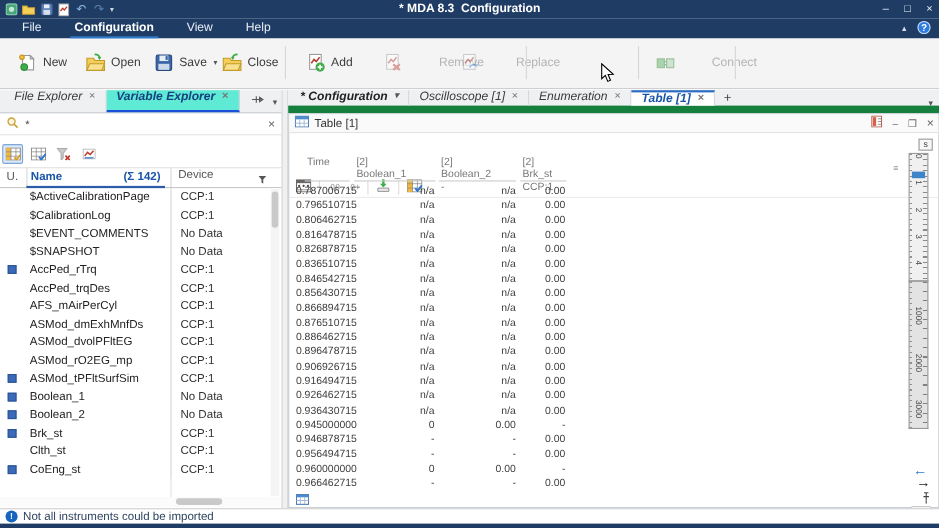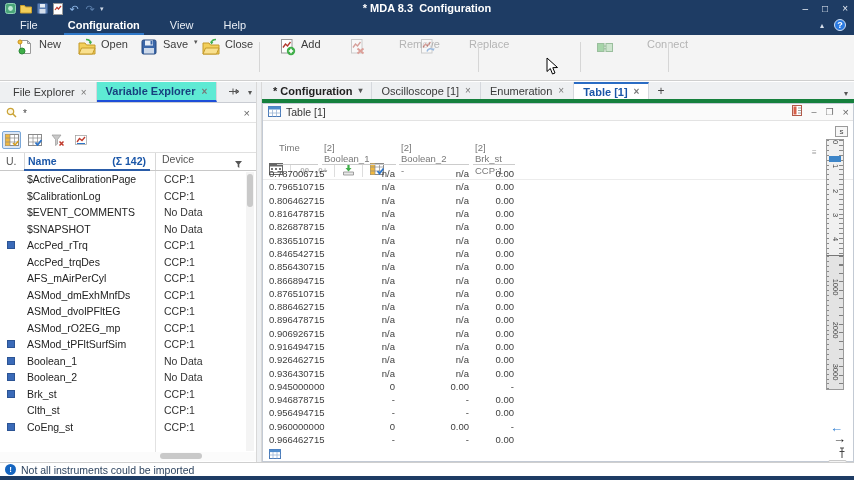--- a/index.html
+++ b/index.html
@@ -24,21 +24,21 @@
   .menu-item{position:relative;padding:2px 2px 4px 2px;}
   .menu-item.active{font-weight:bold;color:#fff;}
   .menu-item.active::after{content:'';position:absolute;left:-2px;right:-2px;bottom:-1px;height:3px;background:#2f78c8;}
   .menubar-right{position:absolute;right:8px;top:19px;display:flex;align-items:center;gap:10px;}
   .collapse-caret{color:#d7dfeb;font-size:8px;}
   .help-badge{width:12px;height:12px;border-radius:50%;background:#2a7ae2;border:1px solid #cfe0f5;
               color:#fff;font-size:9px;font-weight:bold;display:flex;align-items:center;justify-content:center;}
 
   
   .ribbon{left:0;top:35px;width:854px;height:46px;background:#f4f4f4;border-bottom:1px solid #cfcfcf;}
-  .rbtn{position:absolute;top:3px;height:38px;display:flex;align-items:flex-start;gap:5px;padding:0 6px;color:#3c3c3c;}
+  .rbtn{position:absolute;top:3px;height:38px;display:flex;align-items:center;gap:5px;padding:0 6px;color:#3c3c3c;}
   .rbtn .lbl{font-size:11px;}
   .rbtn.disabled .lbl{color:#b4b4b4;margin-left:28px;}
   .rbtn.disabled svg{opacity:.45;}
   .rsep{position:absolute;top:7px;width:1px;height:30px;background:#d6d6d6;}
   .save-caret{font-size:7px;color:#555;margin-left:1px;}
   .import-box{position:absolute;left:483px;top:2px;width:88px;height:41px;border:2px solid #e23b36;border-radius:7px;
               display:flex;align-items:center;justify-content:center;}
   .import-inner{display:flex;align-items:center;gap:5px;padding:6px 6px;background:#f1f1f1;
                 border:1px solid #c9c9c9;border-radius:3px;}
   .cursor{left:546px;top:57px;z-index:50;}
@@ -46,21 +46,21 @@
   
   .workspace{left:0;top:82px;width:854px;height:380px;background:#eef0f2;}
   .left-panel{position:absolute;left:0;top:0;width:256px;height:380px;background:#fff;}
   .panel-divider{position:absolute;left:256px;top:0;width:6px;height:380px;background:#eef0f2;
                  border-left:1px solid #d8d8d8;border-right:1px solid #d8d8d8;}
   .right-panel{position:absolute;left:262px;top:0;width:592px;height:380px;background:#eef0f2;}
 
   
   .lp-tabs{position:absolute;left:0;top:0;width:256px;height:21px;background:#eef0f2;border-bottom:1px solid #c9ccd2;
            display:flex;align-items:stretch;padding-left:4px;}
-  .tab{display:flex;align-items:center;gap:6px;padding:0 9px;font-size:11px;color:#3a3a3a;border-right:1px solid #d5d8dd;}
+  .tab{display:flex;gap:6px;padding:0 9px;font-size:11px;color:#3a3a3a;border-right:1px solid #d5d8dd;font-style:italic;}
   .tab .tab-x{color:#777;font-size:10px;}
   .lp-tabs .tab.active{background:#5eead4;color:#17407e;font-weight:bold;border-bottom:2px solid #1d4ed8;}
   .lp-tools{position:absolute;right:4px;top:4px;display:flex;gap:8px;align-items:center;}
   .caret-glyph{color:#555;font-size:8px;}
 
   
   .lp-search{position:absolute;left:0;top:22px;width:256px;height:19px;background:#fff;border-bottom:1px solid #e4e4e4;
              display:flex;align-items:center;padding:0 6px;gap:6px;}
   .lp-search .val{color:#444;font-size:10px;flex:1;}
   .lp-search .clear{color:#666;font-size:11px;}
@@ -88,21 +88,21 @@
   .vu.marked::before{content:'';width:6px;height:6px;background:#3a6ab8;border:1px solid #2c5494;}
   .vname{width:133px;color:#222;padding-left:5px;white-space:nowrap;overflow:hidden;}
   .vdev{padding-left:8px;color:#333;border-left:1px solid #e2e2e2;height:100%;display:flex;align-items:center;}
   .list-vline{position:absolute;left:155px;top:89px;bottom:10px;width:1px;background:#e2e2e2;}
   .vscroll{position:absolute;left:246px;top:90px;width:8px;height:279px;background:#f4f4f4;}
   .vscroll .thumb{position:absolute;left:1px;top:2px;width:6px;height:33px;background:#c9c9c9;border-radius:3px;}
   .hscroll{position:absolute;left:0;top:370px;width:256px;height:9px;background:#fbfbfb;}
   .hscroll .thumb{position:absolute;left:160px;top:1px;width:42px;height:6px;background:#c9c9c9;border-radius:3px;}
 
   
-  .rp-tabs{position:absolute;left:0;top:0;width:592px;height:21px;background:#eef0f2;border-bottom:4px solid #15803d;
+  .rp-tabs{position:absolute;left:0;top:0;width:592px;height:21px;background:#eef0f2;border-bottom:7px solid #15803d;
            display:flex;align-items:stretch;padding-left:2px;}
   .rp-tabs .tab.bold{font-weight:bold;color:#222;}
   .rp-tabs .tab.active{background:#fff;border-top:2px solid #2a6cc4;color:#1a56a8;font-weight:bold;}
   .plus-tab{display:flex;align-items:center;padding:0 8px;color:#444;font-size:12px;}
   .rp-caret{position:absolute;right:6px;top:7px;}
 
   
   .twin{position:absolute;left:0;top:21px;width:592px;height:359px;background:#fff;border:1px solid #c3cad4;}
   .twin-title{position:absolute;left:0;top:0;right:0;height:17px;background:#fafafa;border-bottom:1px solid #e3e3e3;
               display:flex;align-items:center;gap:5px;padding-left:5px;font-size:10.5px;color:#333;}

